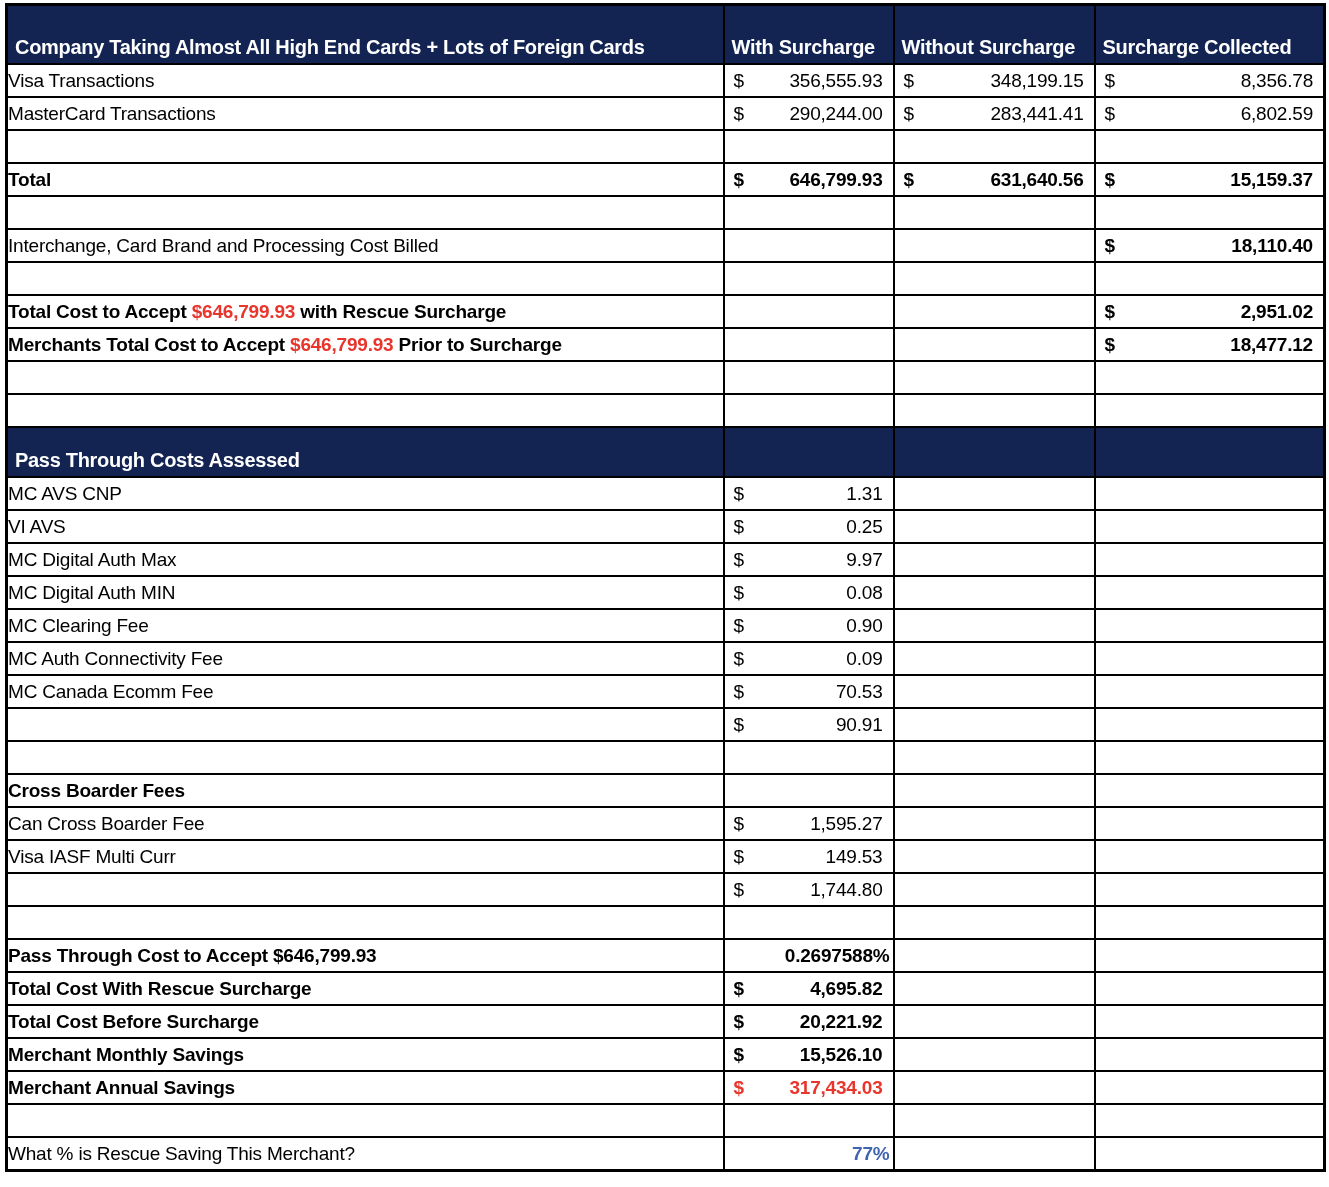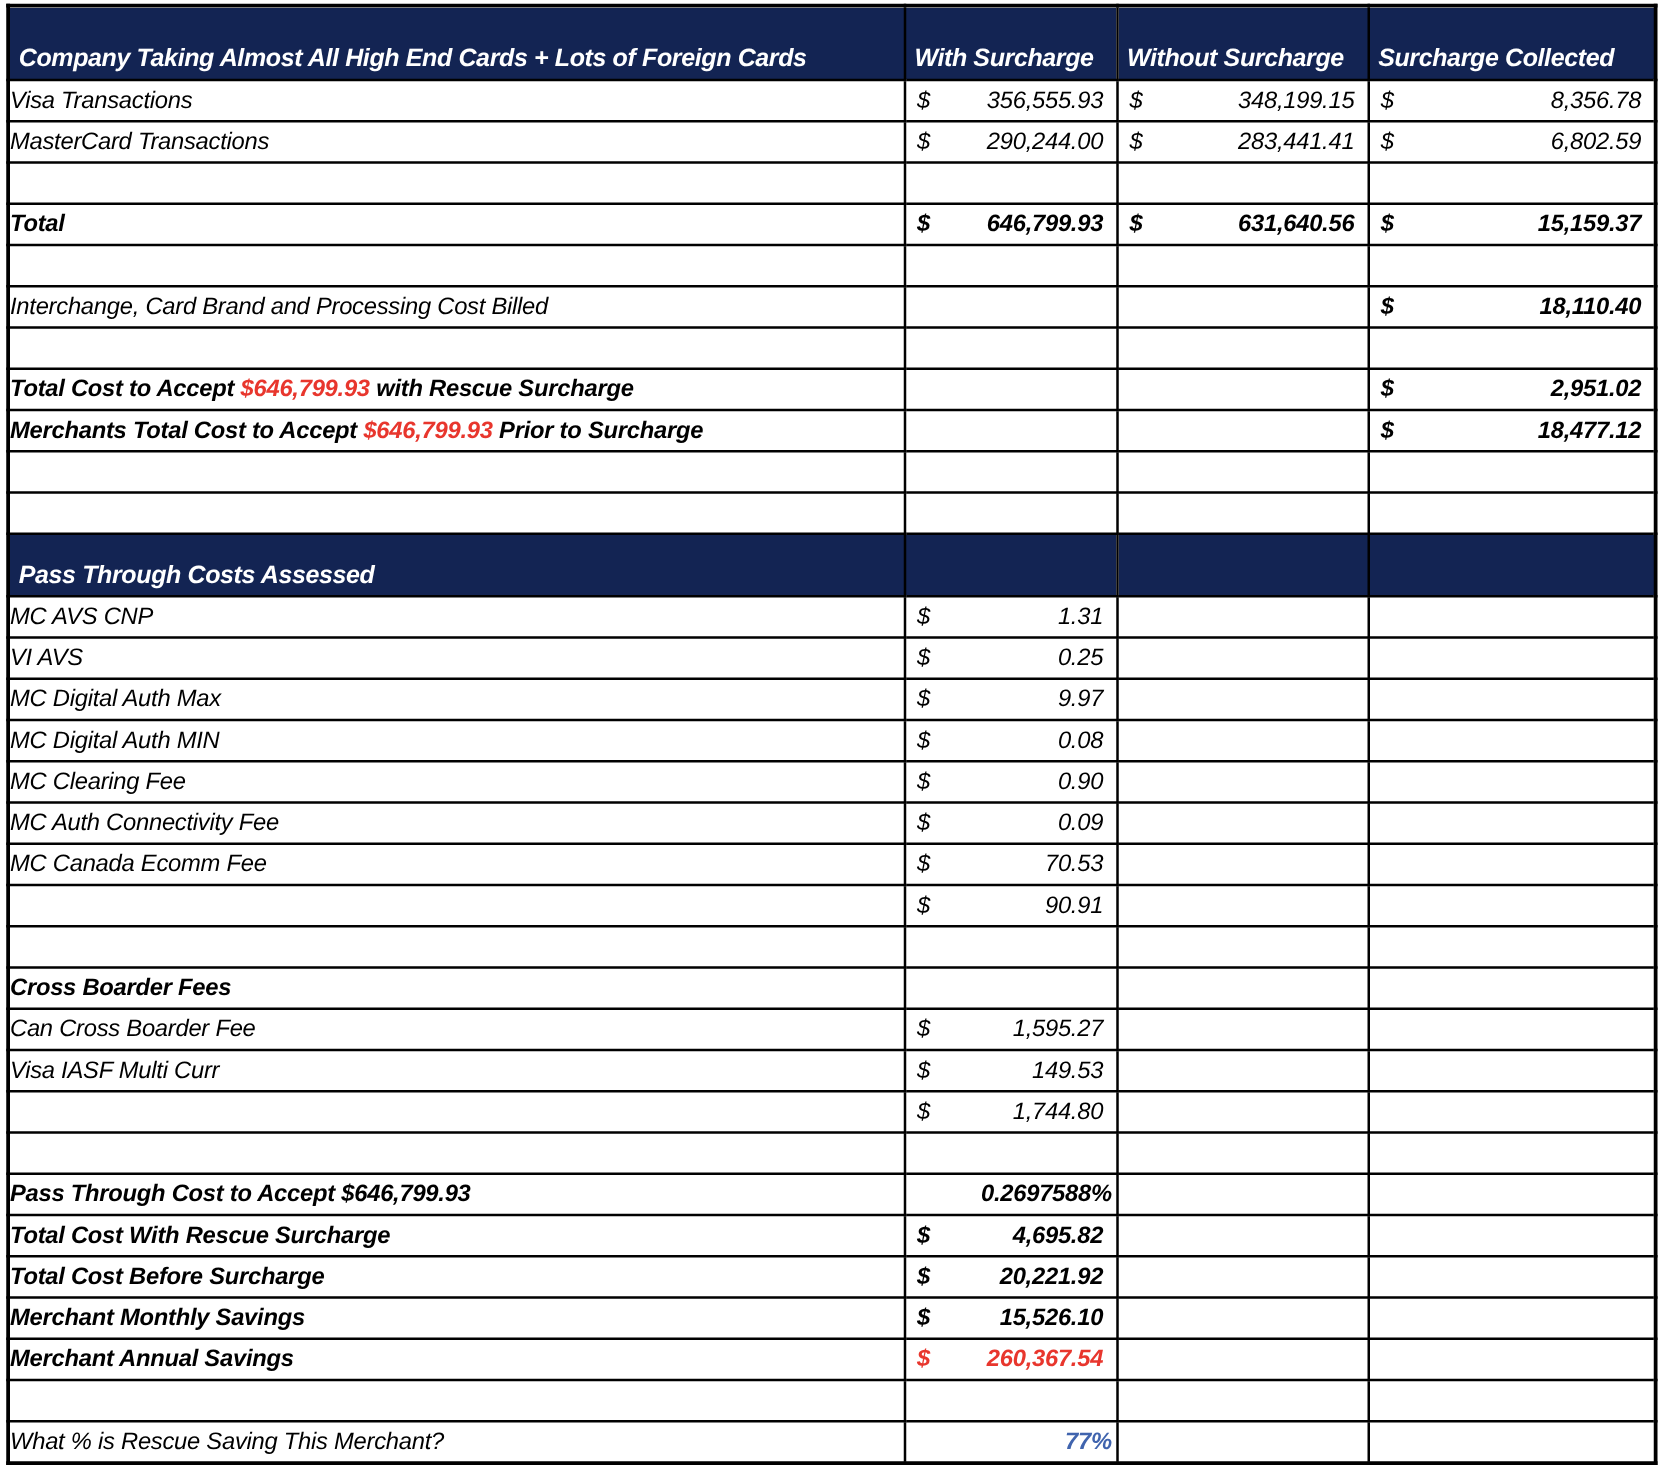--- a/index.html
+++ b/index.html
@@ -1,17 +1,17 @@
 <!DOCTYPE html>
 <html><head>
 <meta charset="utf-8">
 <style>
   html,body{margin:0;padding:0;background:#ffffff;}
   body{width:1329px;height:1187px;position:relative;font-family:"Liberation Sans",sans-serif;color:#000;}
-  .canvas{position:absolute;left:0;top:0;width:1090px;height:1187px;background:#fff;font-style:italic;}
+  .canvas{position:absolute;left:0;top:0;width:1090px;height:1187px;background:#fff;}
   table.sheet{border-collapse:collapse;table-layout:fixed;position:absolute;left:5px;top:3px;width:1318px;}
   table.sheet td{border:2px solid #000;height:31px;font-size:19px;padding:0;overflow:hidden;
     white-space:nowrap;vertical-align:middle;background:#fff;letter-spacing:-0.2px;}
   table.sheet{border:3px solid #000;}
   tr.header-row td{background:#132453;color:#fff;font-weight:bold;height:53px;
     vertical-align:bottom;padding:0 2px 4px 7px;font-size:20px;letter-spacing:-0.3px;}
   tr.band-row td{background:#132453;color:#fff;font-weight:bold;height:44px;
     vertical-align:bottom;padding:0 16px 4px 7px;font-size:20px;letter-spacing:-0.3px;}
   td.lbl{padding-left:7px;}
   td.bold, .bold{font-weight:bold;}
@@ -350,21 +350,21 @@
             </div>
           </td>
           <td></td>
           <td></td>
         </tr>
         <tr>
           <td class="lbl bold">Merchant Annual Savings</td>
           <td class="bg-green bold t-red">
             <div class="acct">
               <span>$</span>
-              <span>260,367.54</span>
+              <span>317,434.03</span>
             </div>
           </td>
           <td></td>
           <td></td>
         </tr>
         <tr>
           <td class="lbl"></td>
           <td class="bg-green"></td>
           <td></td>
           <td></td>

